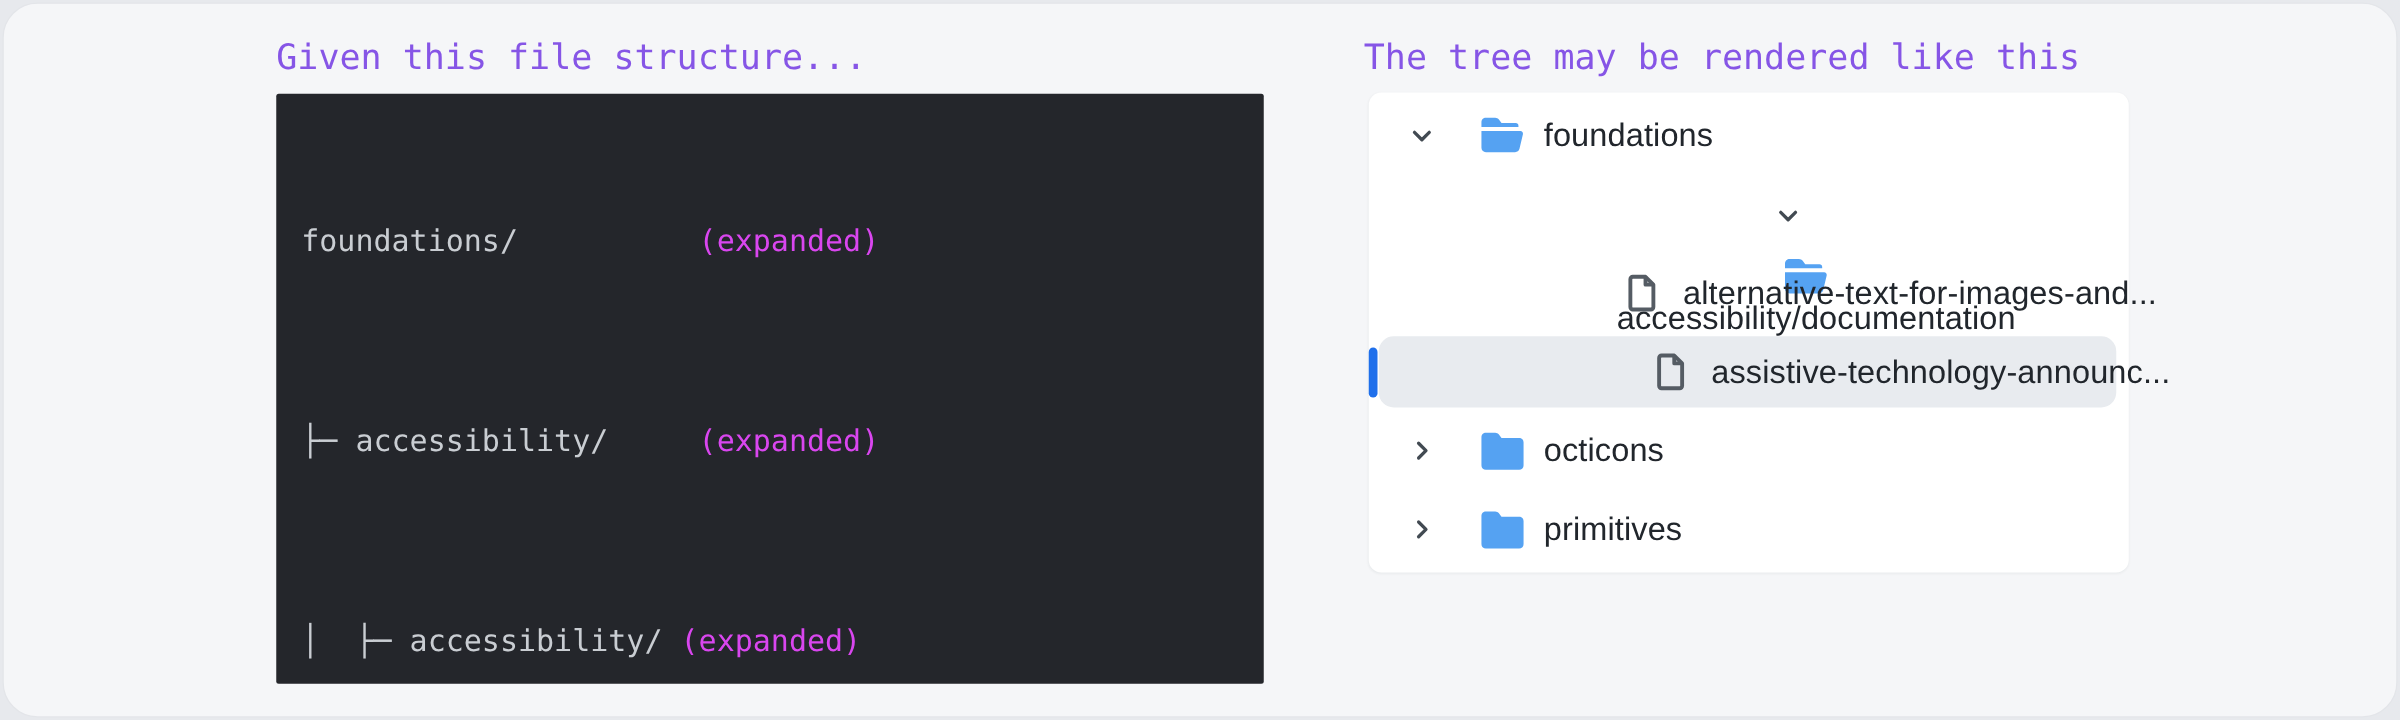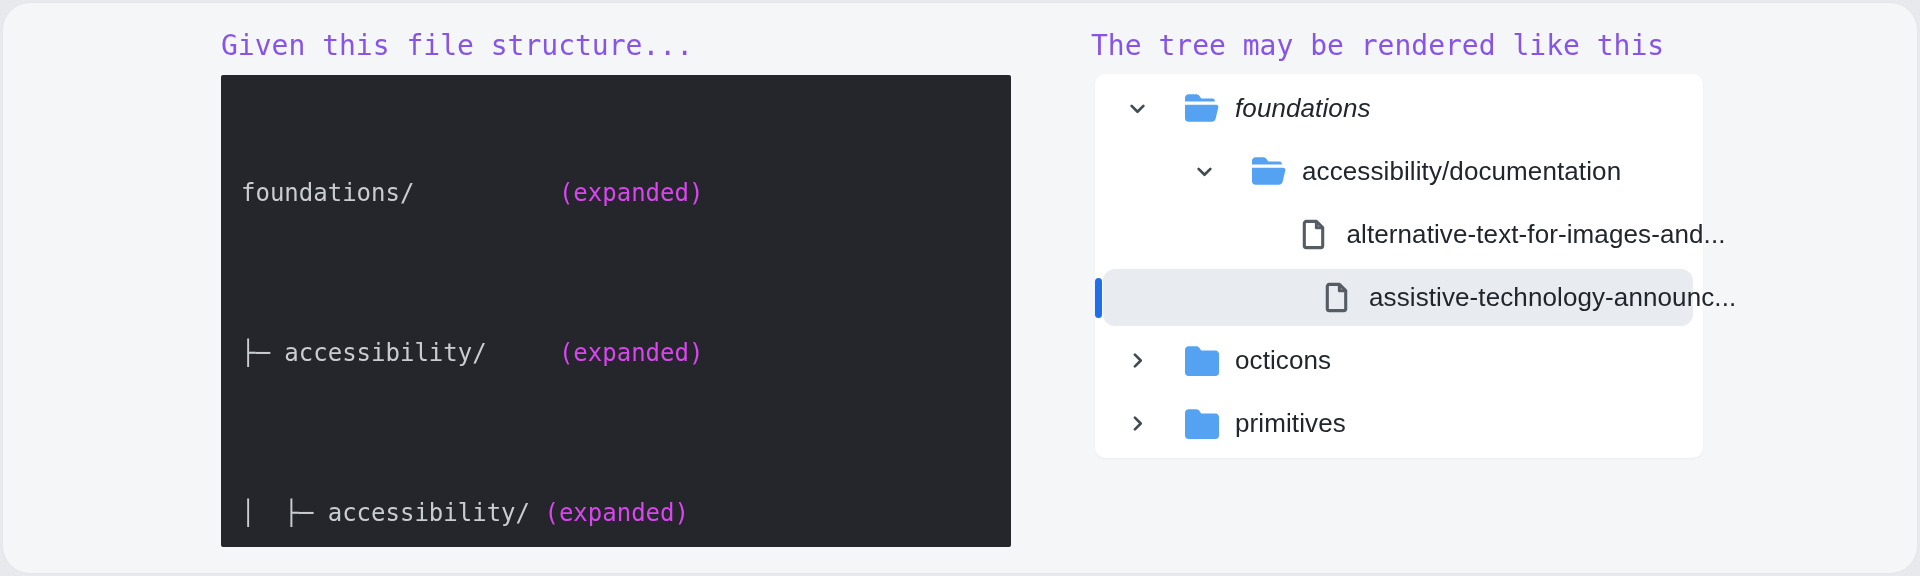--- a/index.html
+++ b/index.html
@@ -89,39 +89,39 @@
   
 
   
 
   
 </div>
 
   <div class="col-heading heading-right">The tree may be rendered like this</div>
 
   <div class="tree-card">
-  <div class="tree-row" style="padding-left: 25px; font-style: italic;">
+  <div class="tree-row" style="padding-left: 25px;">
 
     <div class="chevron-slot">
       <svg viewBox="0 0 16 16" fill="none" stroke="currentColor" stroke-width="2" stroke-linecap="round" stroke-linejoin="round">
             <path d="M3.5 6l4.5 4.5L12.5 6"></path>
           </svg>
 
     </div>
     <div class="item-icon icon-folder">
       <svg viewBox="0 0 16 16" fill="currentColor">
         <path d="M0 2.75C0 1.78.78 1 1.75 1h3.5c.55 0 1.07.26 1.4.7l.9 1.2c.05.06.12.1.2.1H13c.55 0 1 .45 1 1v.5H0V2.75Z"></path>
         <path d="M0 6h14.72c.64 0 1.11.6.97 1.22l-1.3 5.53A1.75 1.75 0 0 1 12.69 14H1.75A1.75 1.75 0 0 1 0 12.25V6Z"></path>
       </svg>
     </div>
 
     <div class="tree-label">foundations</div>
   </div>
 
-  <div class="tree-row" style="padding-left: 92px;">
+  <div class="tree-row" style="padding-left: 92px; flex-direction: column;">
 
     <div class="chevron-slot">
       <svg viewBox="0 0 16 16" fill="none" stroke="currentColor" stroke-width="2" stroke-linecap="round" stroke-linejoin="round">
             <path d="M3.5 6l4.5 4.5L12.5 6"></path>
           </svg>
 
     </div>
     <div class="item-icon icon-folder">
       <svg viewBox="0 0 16 16" fill="currentColor">
         <path d="M0 2.75C0 1.78.78 1 1.75 1h3.5c.55 0 1.07.26 1.4.7l.9 1.2c.05.06.12.1.2.1H13c.55 0 1 .45 1 1v.5H0V2.75Z"></path>

